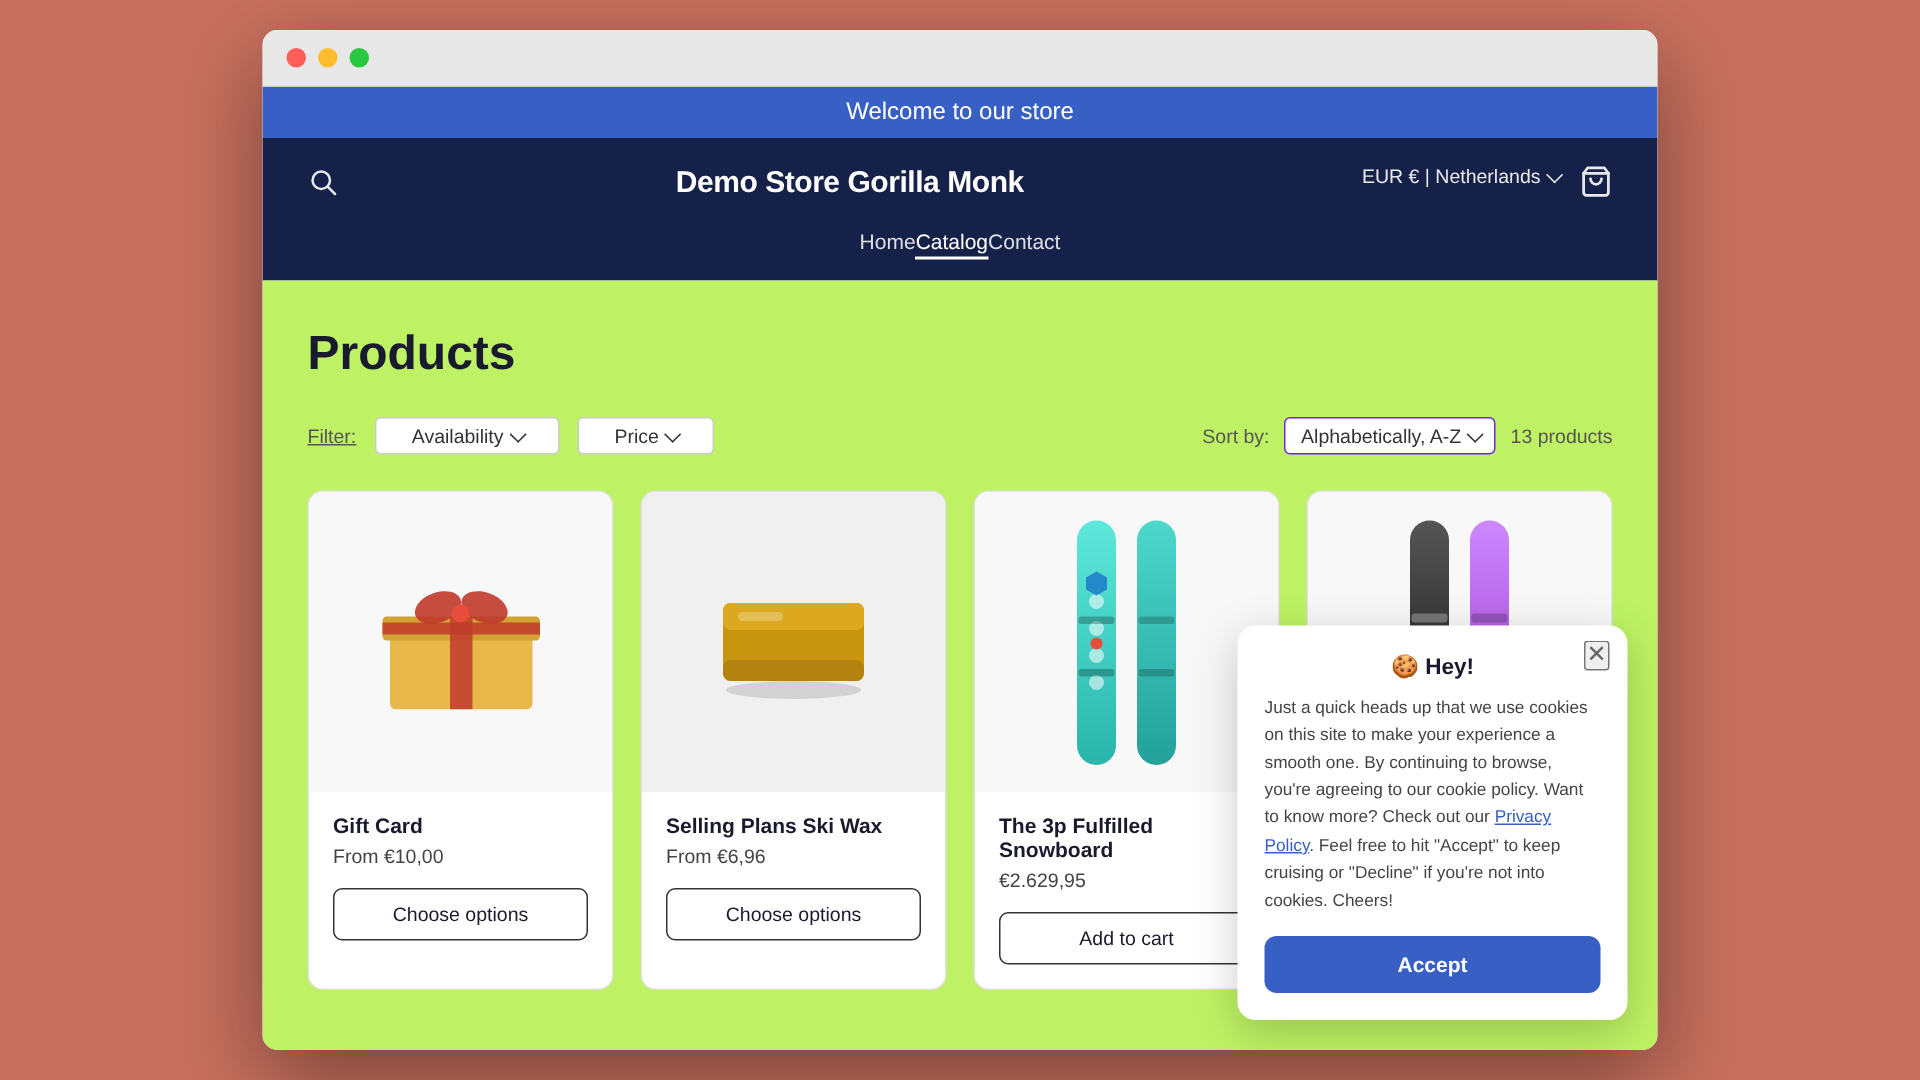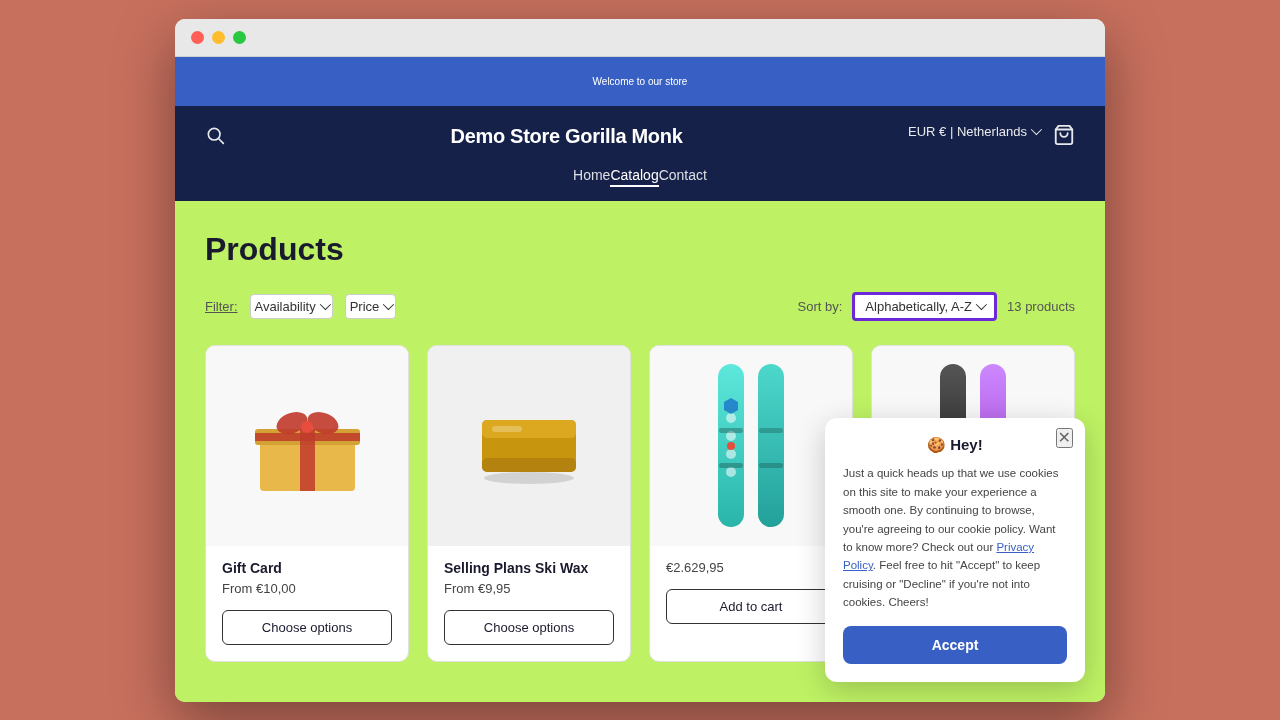--- a/index.html
+++ b/index.html
@@ -39,22 +39,22 @@
       display: inline-block;
     }
     .tl-red { background: #ff5f57; }
     .tl-yellow { background: #febc2e; }
     .tl-green { background: #28c840; }
 
     .store-header-banner {
       background: #3860c4;
       color: white;
       text-align: center;
-      padding: 19px;
-      font-size: 10px;
+      padding: 8px;
+      font-size: 16px;
       font-weight: 500;
     }
 
     .store-nav-wrapper {
       background: #152148;
       padding: 0 30px;
     }
 
     .store-nav-top {
       display: flex;
@@ -154,21 +154,21 @@
       font-weight: 500;
       color: #555;
       text-decoration: underline;
     }
 
     .filter-btn {
       display: flex;
       align-items: center;
       gap: 4px;
       cursor: pointer;
-      padding: 4px 4px;
+      padding: 4px 24px;
       border: 1px solid #ccc;
       border-radius: 4px;
       font-size: 13px;
       background: white;
       color: #333;
     }
 
     .filter-right {
       display: flex;
       align-items: center;
@@ -176,21 +176,21 @@
       font-size: 13px;
       color: #555;
     }
 
     .sort-select {
       display: flex;
       align-items: center;
       gap: 4px;
       cursor: pointer;
       padding: 4px 10px;
-      border: 3px solid #6d28d9;
+      border: 1px solid #6d28d9;
       border-radius: 4px;
       font-size: 13px;
       background: white;
       color: #333;
     }
 
     .product-count {
       color: #555;
       font-size: 13px;
     }
@@ -434,21 +434,21 @@
 
             <rect x="8" y="52" width="94" height="14" rx="5" fill="#a07010" opacity="0.5"></rect>
 
             <rect x="18" y="20" width="30" height="6" rx="3" fill="rgba(255,255,255,0.25)"></rect>
 
             <ellipse cx="55" cy="72" rx="45" ry="6" fill="rgba(0,0,0,0.12)"></ellipse>
           </svg>
         </div>
         <div class="product-info">
           <div class="product-name">Selling Plans Ski Wax</div>
-          <div class="product-price">From €9,95</div>
+          <div class="product-price">From €6,96</div>
           <button class="product-action-btn">Choose options</button>
         </div>
       </div>
 
       <div class="product-card">
         <div class="product-image-area" style="background:#f8f8f8;">
           <svg width="90" height="175" viewBox="0 0 90 175">
 
             <rect x="12" y="6" width="26" height="163" rx="13" fill="url(#tealGrad)"></rect>
 
@@ -474,20 +474,21 @@
                 <stop offset="100%" stop-color="#29b5aa"></stop>
               </linearGradient>
               <linearGradient id="tealGrad2" x1="0" y1="0" x2="0" y2="1">
                 <stop offset="0%" stop-color="#4dd8cc"></stop>
                 <stop offset="100%" stop-color="#22a099"></stop>
               </linearGradient>
             </defs>
           </svg>
         </div>
         <div class="product-info">
+          <div class="product-name">The 3p Fulfilled Snowboard</div>
           <div class="product-price">€2.629,95</div>
           <button class="product-action-btn">Add to cart</button>
         </div>
       </div>
 
       <div class="product-card">
         <div class="product-image-area" style="background:#f8f8f8;">
           <svg width="90" height="175" viewBox="0 0 90 175">
 
             <rect x="12" y="6" width="26" height="163" rx="13" fill="url(#darkGrad)"></rect>

